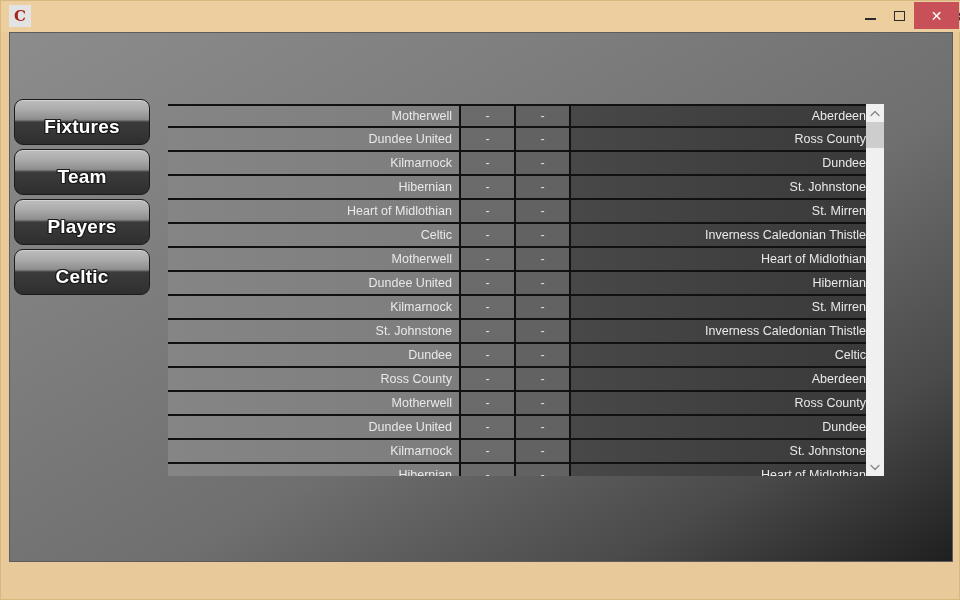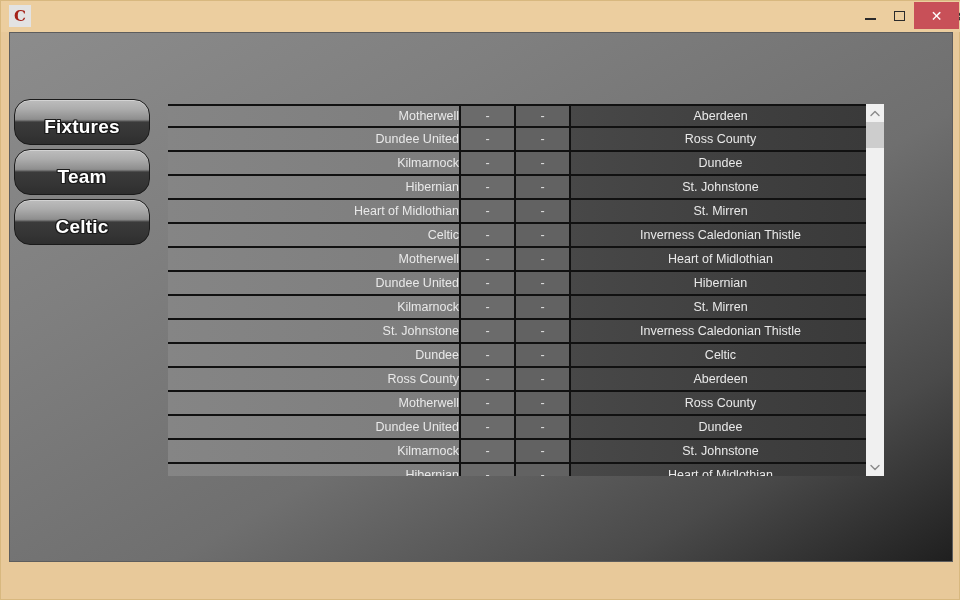--- a/index.html
+++ b/index.html
@@ -108,21 +108,21 @@
     position: absolute;
     left: 4px;
     top: 66px;
     width: 140px;
   }
   .nav-btn {
     position: relative;
     width: 136px;
     height: 46px;
     margin-bottom: 4px;
-    border-radius: 16px;
+    border-radius: 9px;
     border: 1px solid #1a1a1a;
     box-sizing: border-box;
     background: linear-gradient(to bottom,
         #bdbdbd 0%, #adadad 20%, #8e8e8e 44%, #6a6a6a 47%,
         #3b3b3b 50%, #343434 80%, #2e2e2e 100%);
     display: flex;
     align-items: center;
     justify-content: center;
     cursor: pointer;
     box-shadow: inset 0 1px 0 rgba(255,255,255,0.35);
@@ -198,38 +198,39 @@
   }
   .frow:first-child { border-top: 2px solid #111111; }
   .c-home {
     width: 293px;
     background: linear-gradient(to right, #858585 0%, #7d7d7d 100%);
     border-right: 2px solid #111111;
     box-sizing: border-box;
     display: flex;
     align-items: center;
     justify-content: flex-end;
+    padding-right: 7px;
   }
   .c-score {
     width: 55px;
     background: #6b6b6b;
     border-right: 2px solid #111111;
     box-sizing: border-box;
     display: flex;
     align-items: center;
     justify-content: center;
   }
   .c-score.second { background: #626262; }
   .c-away {
     flex: 1;
     background: linear-gradient(to right, #484848 0%, #3f3f3f 60%, #3a3a3a 100%);
     box-sizing: border-box;
     display: flex;
     align-items: center;
-    justify-content: center;
+    justify-content: flex-end;
     padding-left: 4px;
   }
   .cell-txt {
     font-size: 12.5px;
     color: #e9e9e9;
     white-space: nowrap;
     font-family: "Liberation Sans", sans-serif;
   }
   .dash-txt {
     font-size: 12.5px;
@@ -300,20 +301,23 @@
   </div>
 
   <div class="client">
 
     <div class="sidebar">
       <div class="nav-btn">
         <span class="lbl">Fixtures</span>
       </div>
       <div class="nav-btn">
         <span class="lbl">Team</span>
+      </div>
+      <div class="nav-btn">
+        <span class="lbl">Players</span>
       </div>
       <div class="nav-btn">
         <span class="lbl">Celtic</span>
       </div>
     </div>
 
     <div class="main">
 
 
       <div class="table-wrap">

